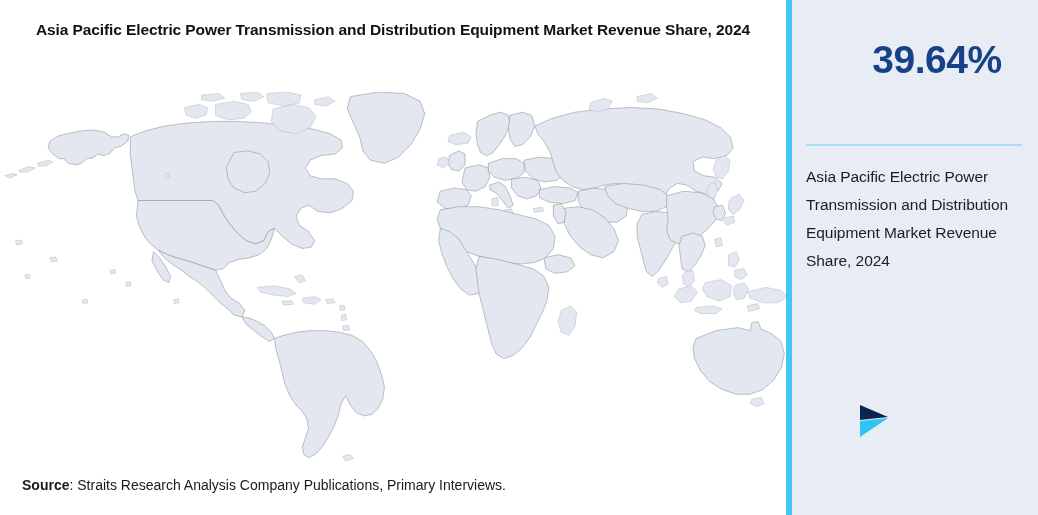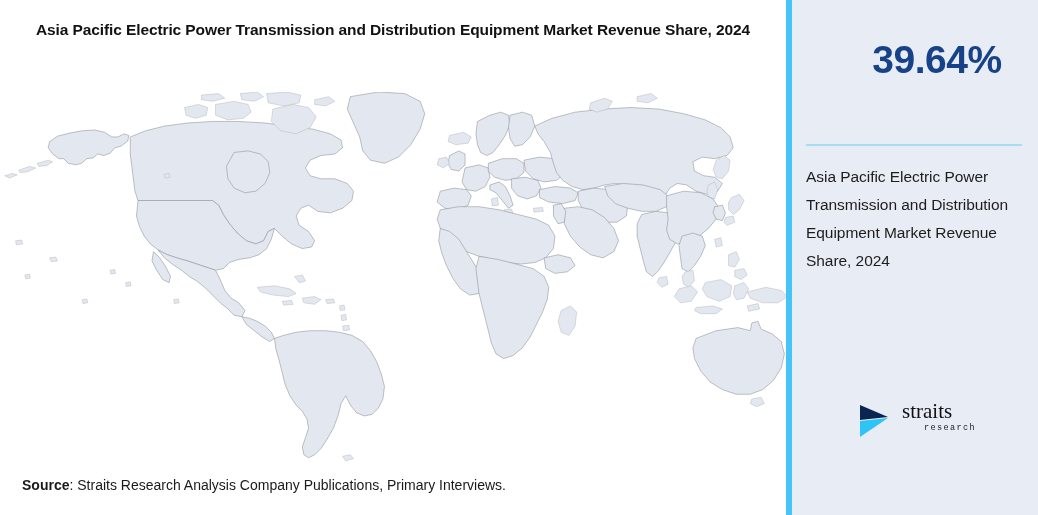--- a/index.html
+++ b/index.html
@@ -312,19 +312,15 @@
     <div class="stat-caption">Asia Pacific Electric Power Transmission and Distribution Equipment Market Revenue Share, 2024</div>
   </div>
 
   <div class="logo">
     <div class="logo-mark">
       <svg viewBox="0 0 40 40" width="40" height="40">
         <polygon points="2,4 30,16 2,19" fill="#0b2551"></polygon>
         <polygon points="2,20 30,17 2,36" fill="#2ec5f6"></polygon>
       </svg>
     </div>
-    <div class="logo-text">
-      <div class="logo-word">straits</div>
-      <div class="logo-sub">research</div>
-    </div>
   </div>
 
 </div>
 
 </body></html>

